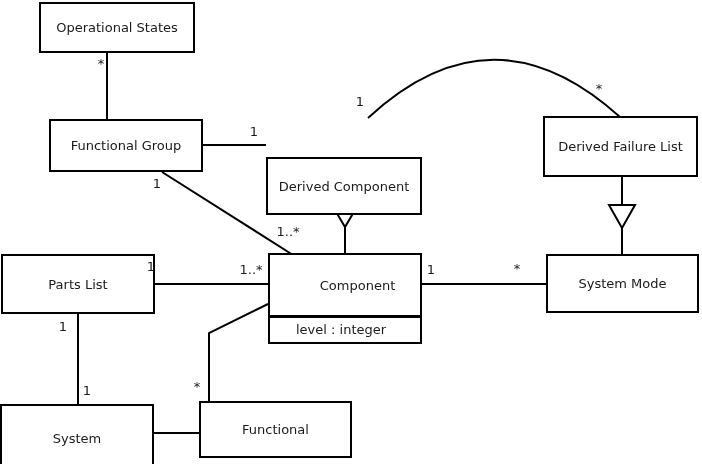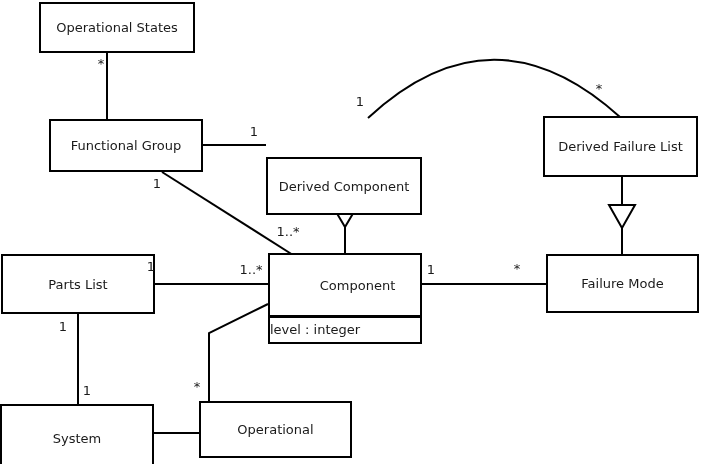--- a/index.html
+++ b/index.html
@@ -38,21 +38,21 @@
     display: flex;
     align-items: center;
     justify-content: center;
     text-align: center;
     white-space: nowrap;
   }
   .cls-attr {
     border-top: 3px solid #000000;
     height: 24px;
     line-height: 23px;
-    padding-left: 0;
+    padding-left: 26px;
     white-space: nowrap;
   }
   .mult {
     position: absolute;
     transform: translate(-50%, -50%);
     color: #1a1a1a;
     font-size: 13px;
     line-height: 1;
     white-space: nowrap;
     background: transparent;
@@ -102,29 +102,29 @@
   <div class="cls" style="left:1px; top:254px; width:154px; height:60px;">
     <div class="cls-name">Parts List</div>
   </div>
 
   <div class="cls" style="left:268px; top:253px; width:154px; height:91px;">
     <div class="cls-name" style="flex:0 0 60px;margin-left:25px;">Component</div>
     <div class="cls-attr">level : integer</div>
   </div>
 
   <div class="cls" style="left:546px; top:254px; width:153px; height:59px;">
-    <div class="cls-name">Failure Mode</div>
+    <div class="cls-name">System Mode</div>
   </div>
 
   <div class="cls" style="left:0px; top:404px; width:154px; height:69px;">
     <div class="cls-name">System</div>
   </div>
 
   <div class="cls" style="left:199px; top:401px; width:153px; height:57px;">
-    <div class="cls-name">Operational</div>
+    <div class="cls-name">Functional</div>
   </div>
 
   <span class="mult" style="left:101px; top:63px;">*</span>
   <span class="mult" style="left:254px; top:131px;">1</span>
   <span class="mult" style="left:360px; top:101px;">1</span>
   <span class="mult" style="left:599px; top:88px;">*</span>
   <span class="mult" style="left:157px; top:183px;">1</span>
   <span class="mult" style="left:288px; top:231px;">1..*</span>
   <span class="mult" style="left:151px; top:266px;">1</span>
   <span class="mult" style="left:251px; top:269px;">1..*</span>

